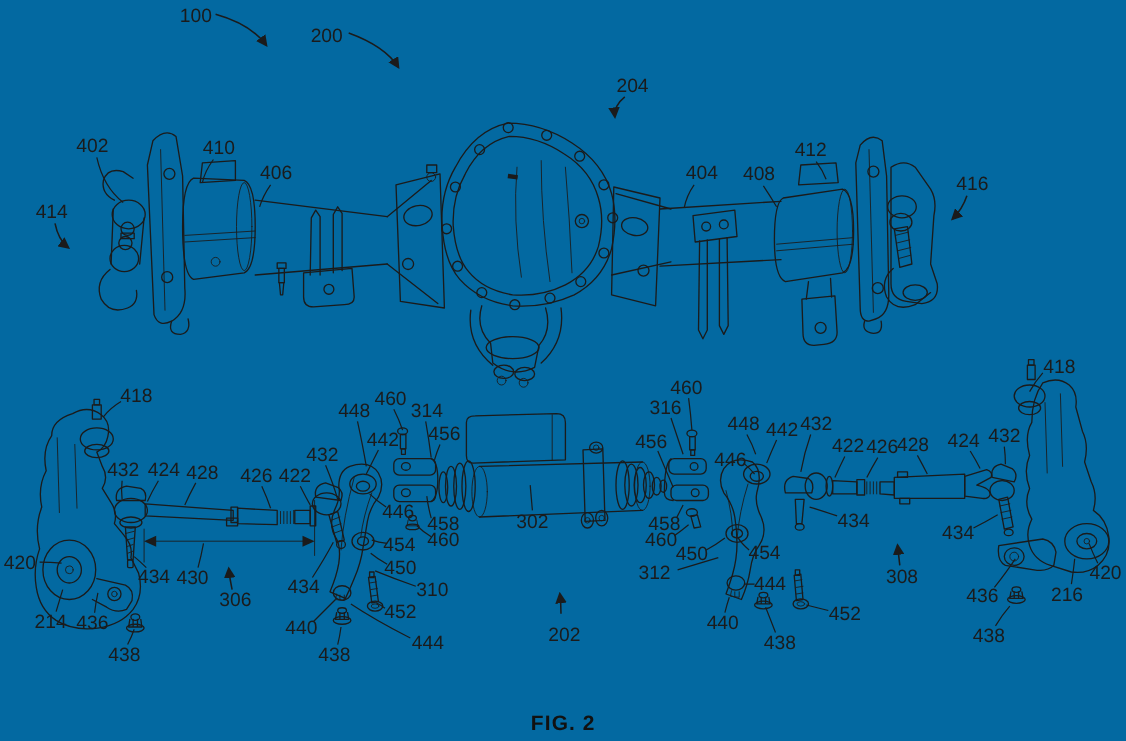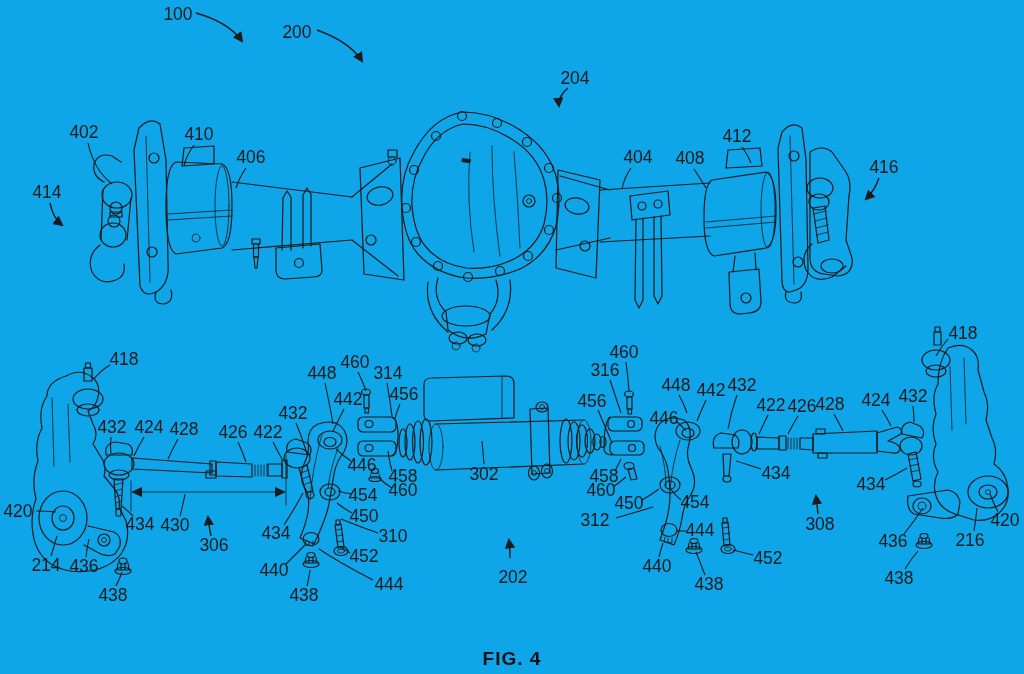--- a/index.html
+++ b/index.html
@@ -1,16 +1,16 @@
 <!DOCTYPE html>
 <html><head>
 <meta charset="utf-8">
 <style>
   html,body{margin:0;padding:0;background:#ffffff;}
-  .sheet{position:relative;width:1024px;height:674px;background:#0ea5e9;overflow:hidden;
+  .sheet{position:relative;width:1024px;height:674px;background:#0369a1;overflow:hidden;
          font-family:"Liberation Sans",sans-serif;}
   svg{position:absolute;left:0;top:0;}
   .ln{fill:none;stroke:#1b1b1b;stroke-width:1.2;stroke-linecap:round;stroke-linejoin:round;}
   .thin{stroke-width:0.8;}
   .fill{fill:#1b1b1b;stroke:none;}
   .leader{fill:none;stroke:#1b1b1b;stroke-width:1.1;}
   .leader.arrowed{stroke-width:1.4;}
   .ref-num{font-family:"Liberation Sans",sans-serif;font-size:17.5px;fill:#1b1b1b;text-anchor:middle;}
   .caption{position:absolute;left:0;top:648px;width:100%;text-align:center;
            font-weight:bold;font-size:19px;letter-spacing:1px;color:#111;}
@@ -472,14 +472,14 @@
         <text x="893" y="547" class="ref-num">436</text>
         <path d="M974,531 Q976,518 977,508" class="leader"></path>
         <text x="970" y="546" class="ref-num">216</text>
         <path d="M998,512 Q993,502 990,494" class="leader"></path>
         <text x="1005" y="526" class="ref-num">420</text>
         <path d="M905,569 Q911,559 918,551" class="leader"></path>
         <text x="899" y="584" class="ref-num">438</text>
       </g>
 </svg>
 
-<div class="caption">FIG. 4</div>
+<div class="caption">FIG. 2</div>
 </div>
 
 </body></html>

